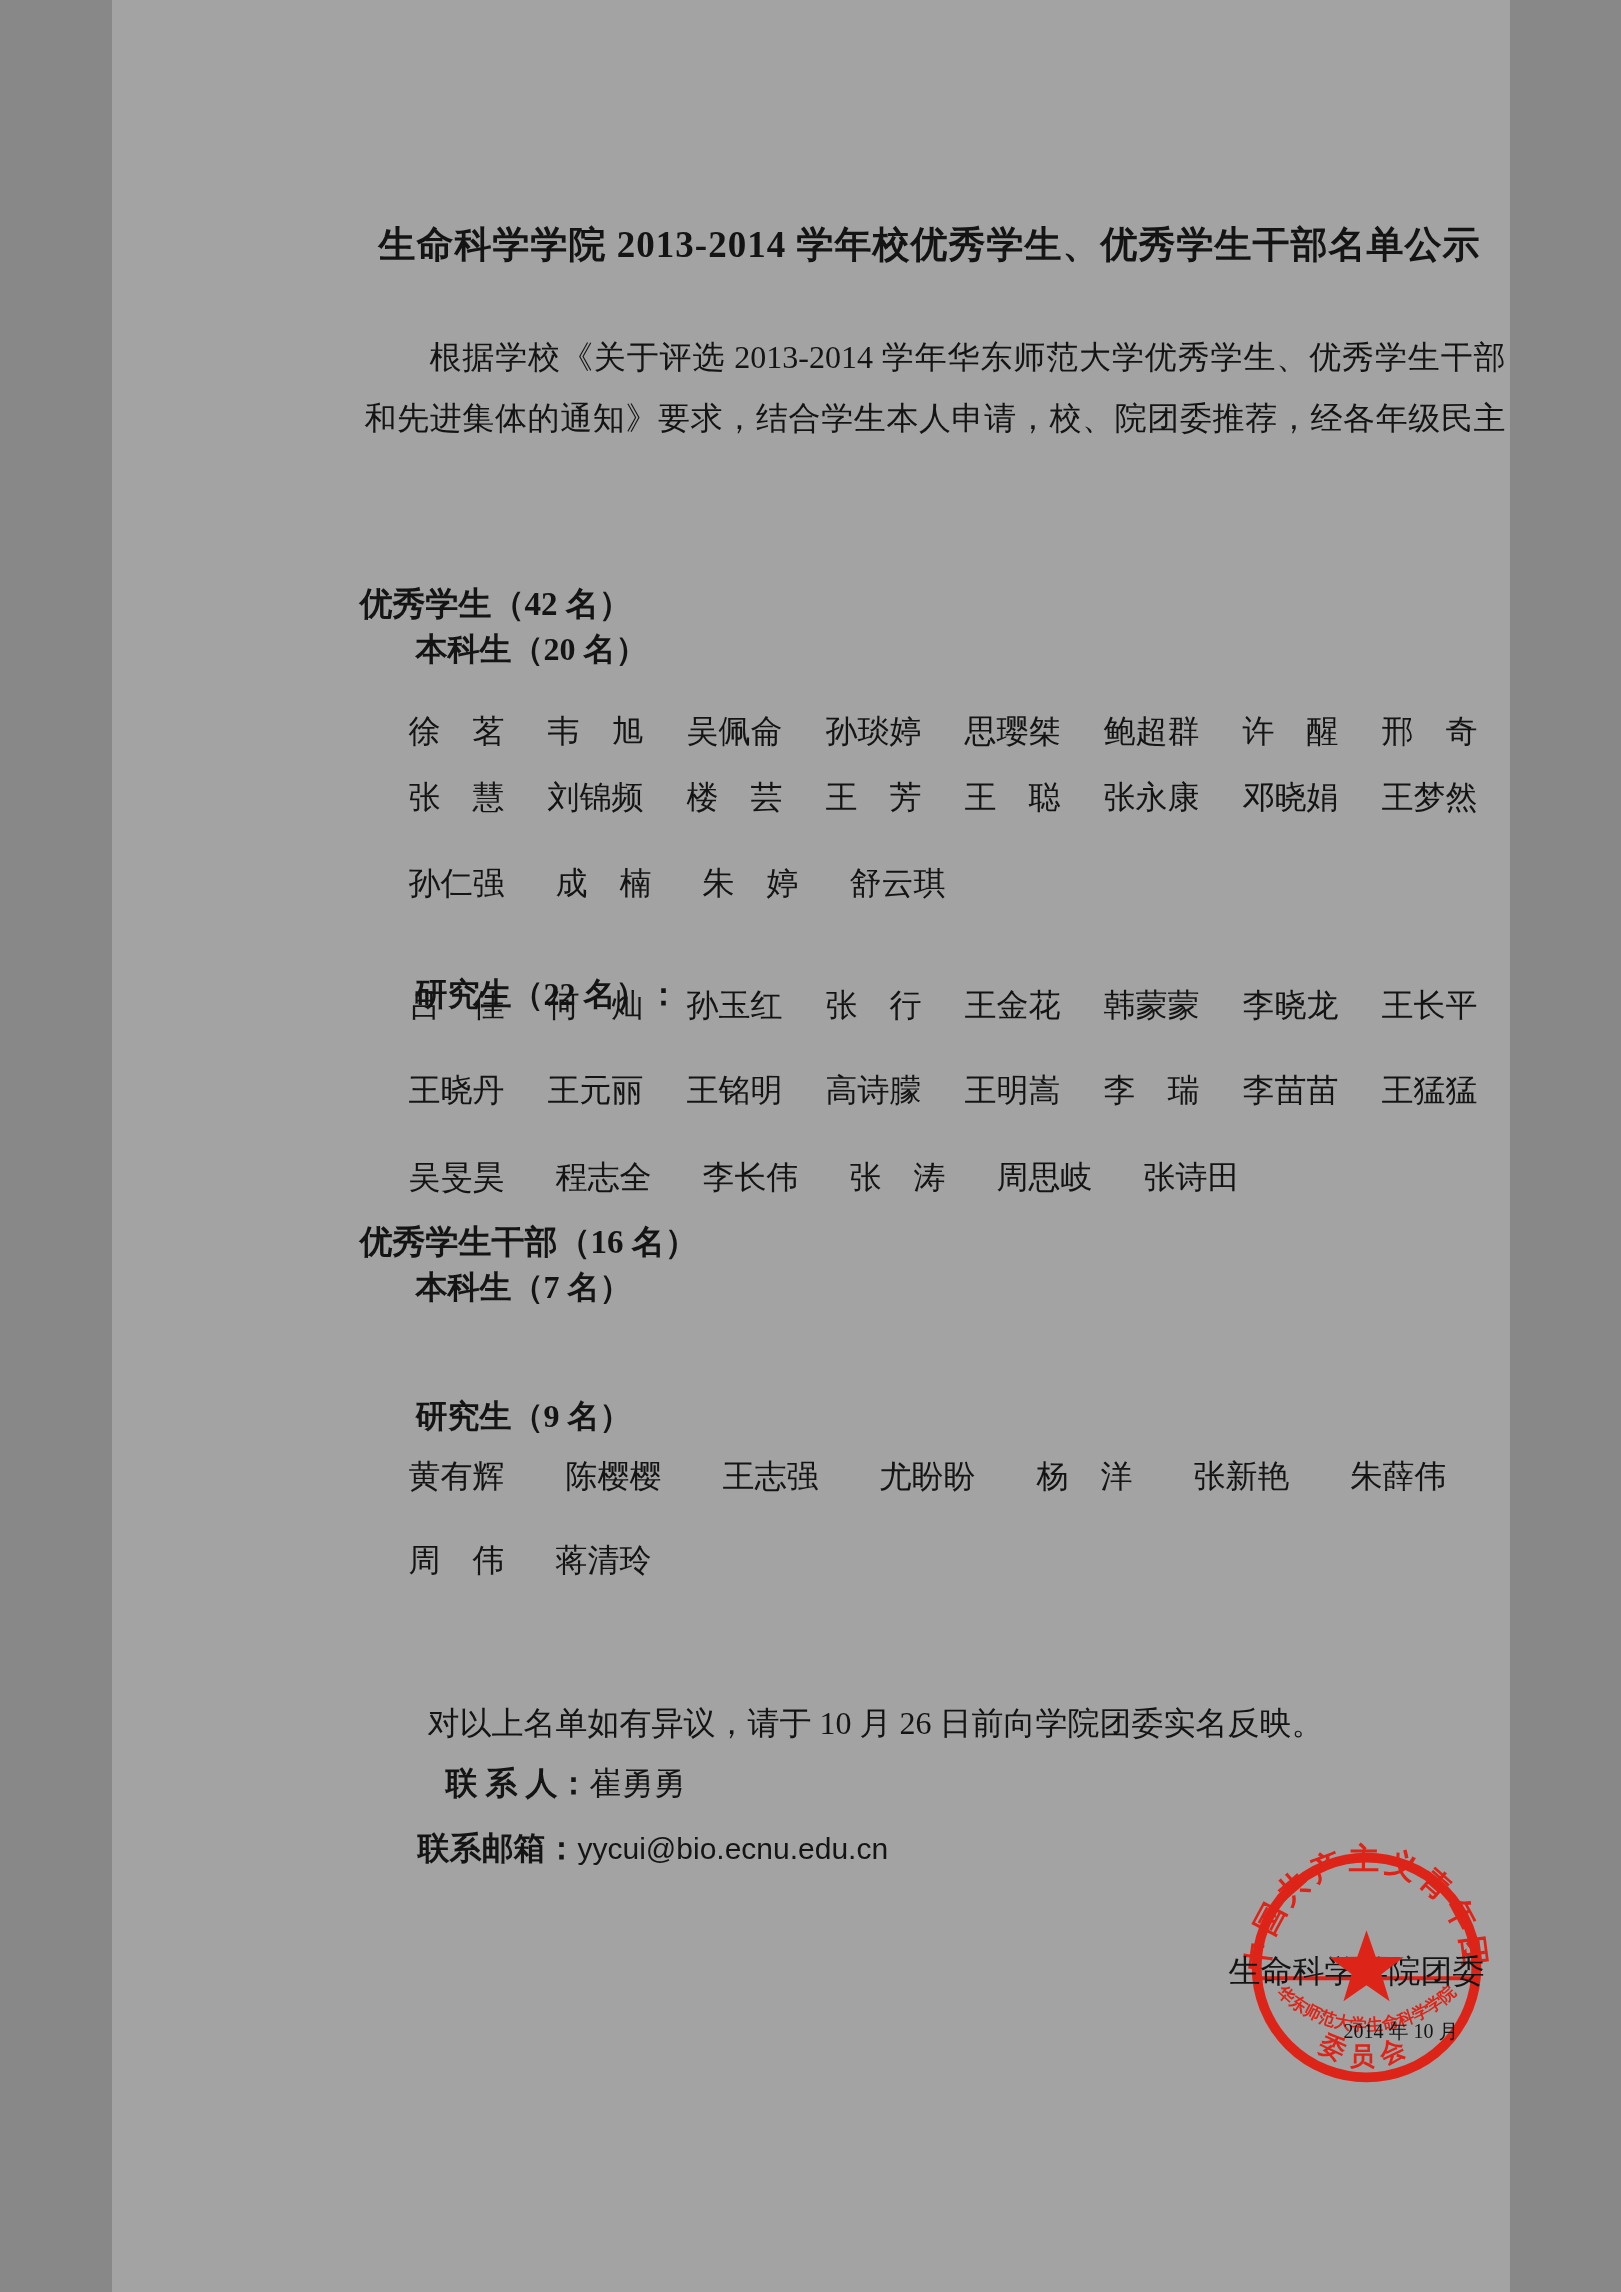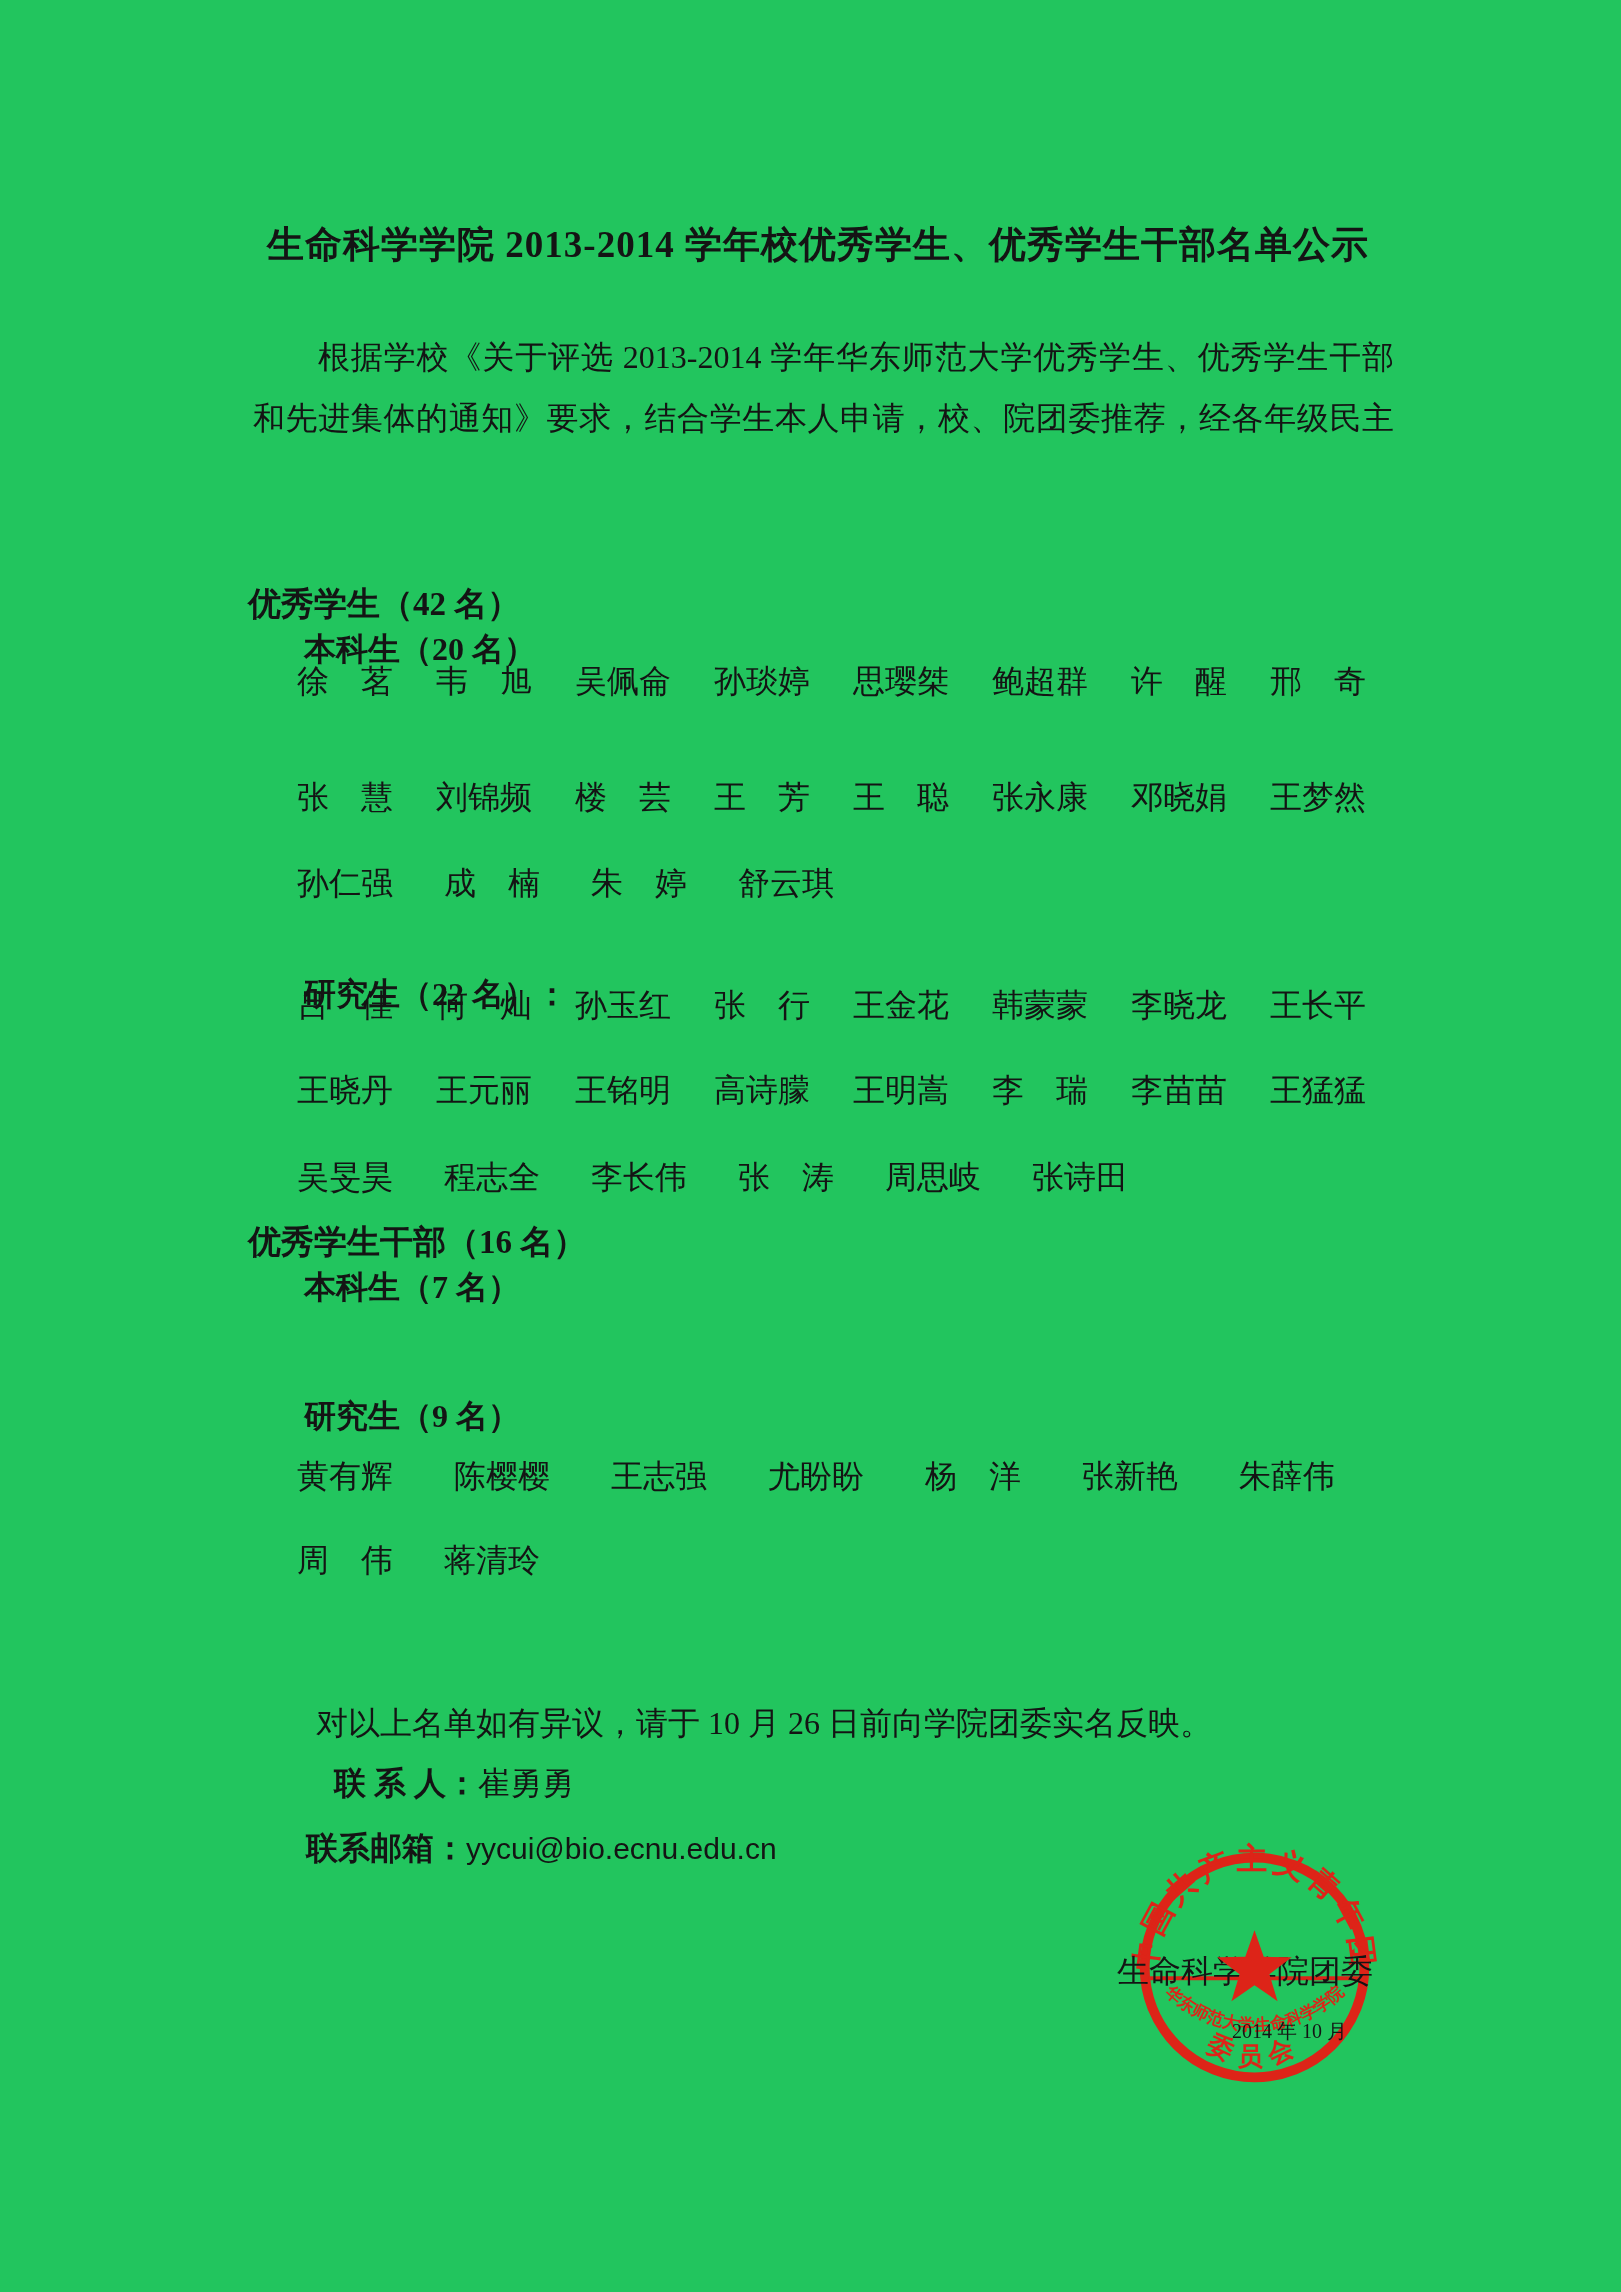--- a/index.html
+++ b/index.html
@@ -1,17 +1,17 @@
 <!DOCTYPE html>
 <html><head>
 <meta charset="utf-8">
 <style>
   html,body{margin:0;padding:0;background:#888;}
   .page{
-    position:relative; width:1621px; height:2293px; background:#22c55e;
+    position:relative; width:1398px; height:2293px; background:#a3a3a3;
     font-family:"Liberation Serif","DejaVu Serif",serif; color:#141414;
     overflow:hidden; margin:0 auto;
   }
   .abs{position:absolute;}
   .doc-title{
     top:220px; left:225px; width:1186px; text-align:center;
     font-size:37px; font-weight:bold; white-space:nowrap; letter-spacing:1px;
   }
   .intro-line{left:253px; width:1141px; font-size:32px; line-height:41px; white-space:nowrap;}
   .just{white-space:normal; text-align:justify; text-align-last:justify;}
@@ -26,21 +26,21 @@
   #h-cadres{top:1220px;}
   #h-cadres-ug{top:1266px;}
   #h-cadres-g{top:1395px;}
   .namerow{
     left:297px; display:flex; gap:51px; font-size:32px; white-space:nowrap;
     font-weight:400;
   }
   .namerow .name{display:inline-block;}
   .g44{gap:43px;}
   .g62{gap:61px;}
-  #row-su1{top:660px;}
+  #row-su1{top:710px;}
   #row-su2{top:776px;}
   #row-su3{top:862px;}
   #row-sg1{top:984px;}
   #row-sg2{top:1069px;}
   #row-sg3{top:1156px;}
   #row-cu1{top:1326px;}
   #row-cg1{top:1455px;}
   #row-cg2{top:1539px;}
   #objection{top:1702px; left:316px; font-size:32px; white-space:nowrap;}
   #contact-line{top:1762px; left:306px; font-size:32px; white-space:nowrap;margin-left:28px;}

